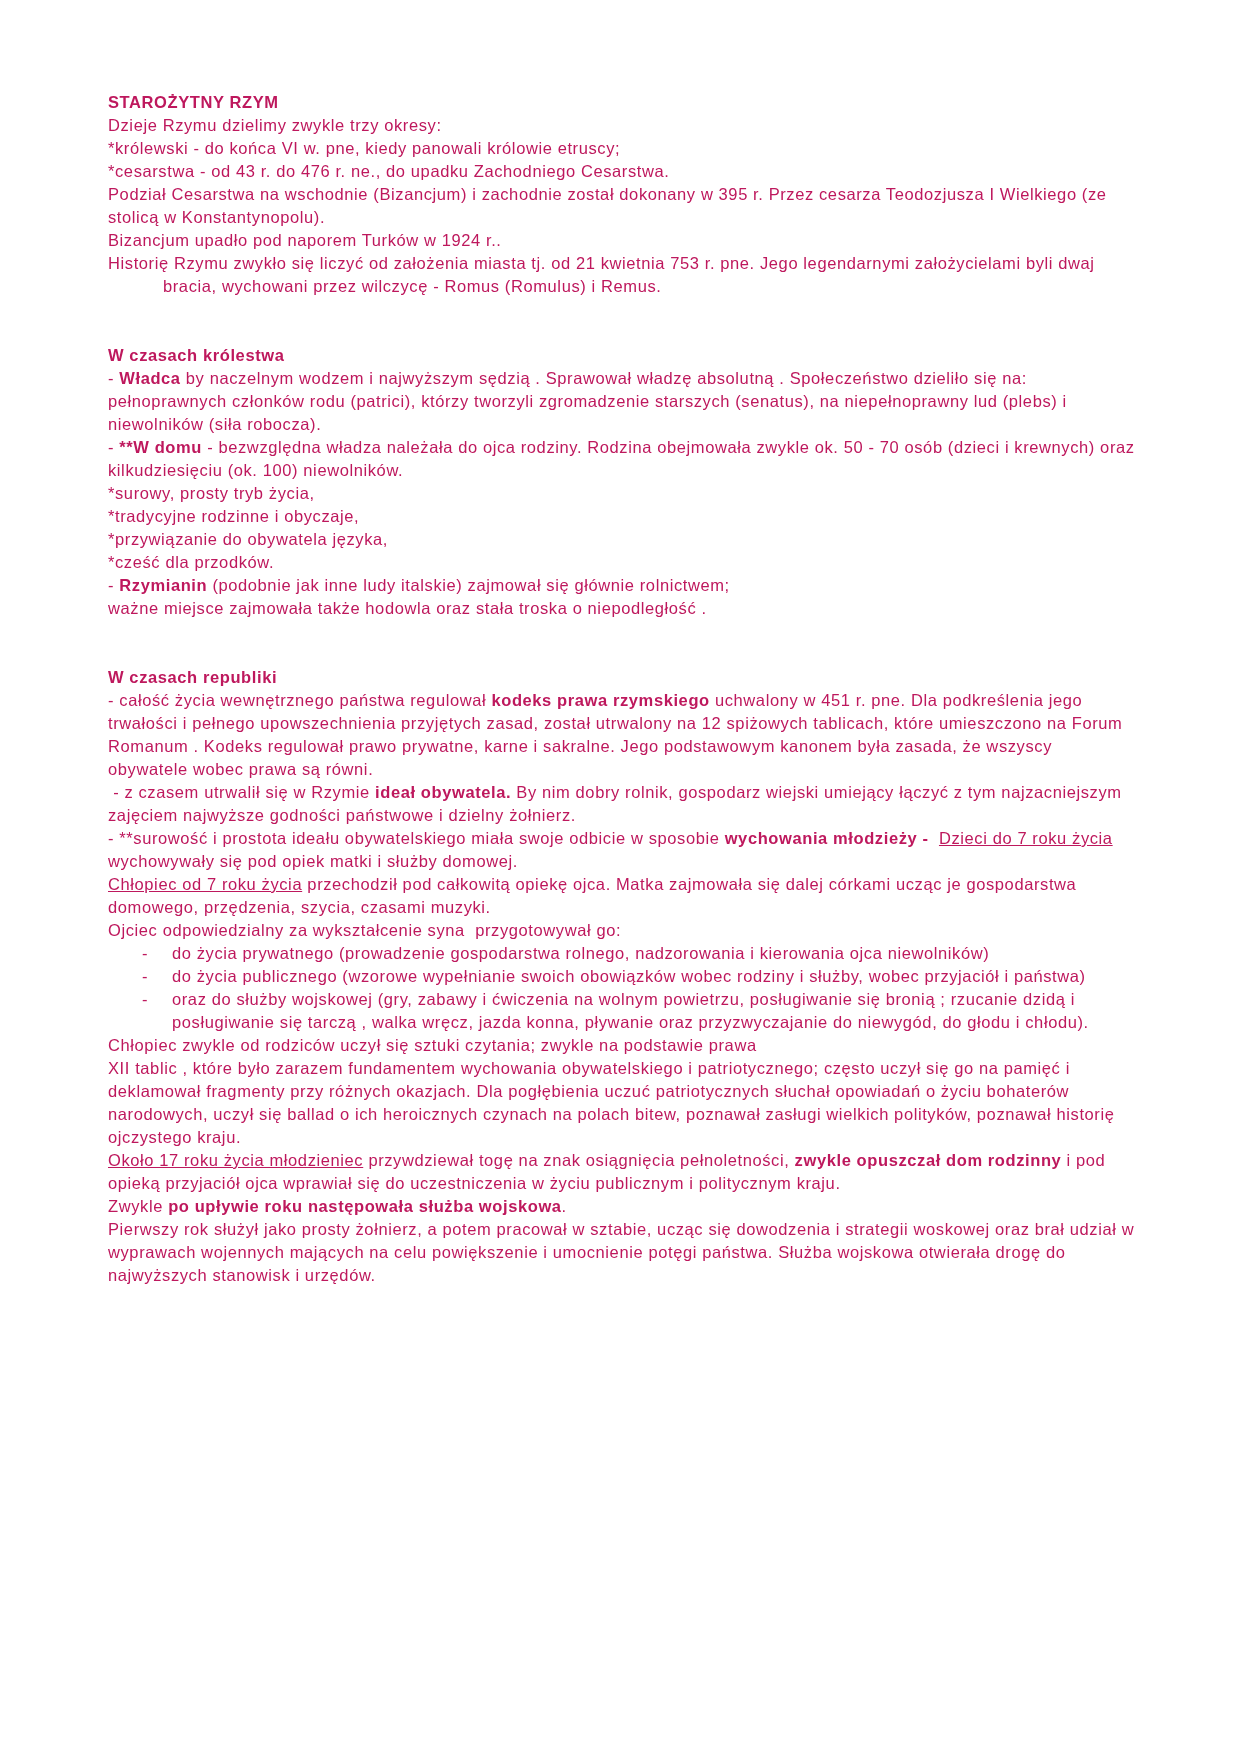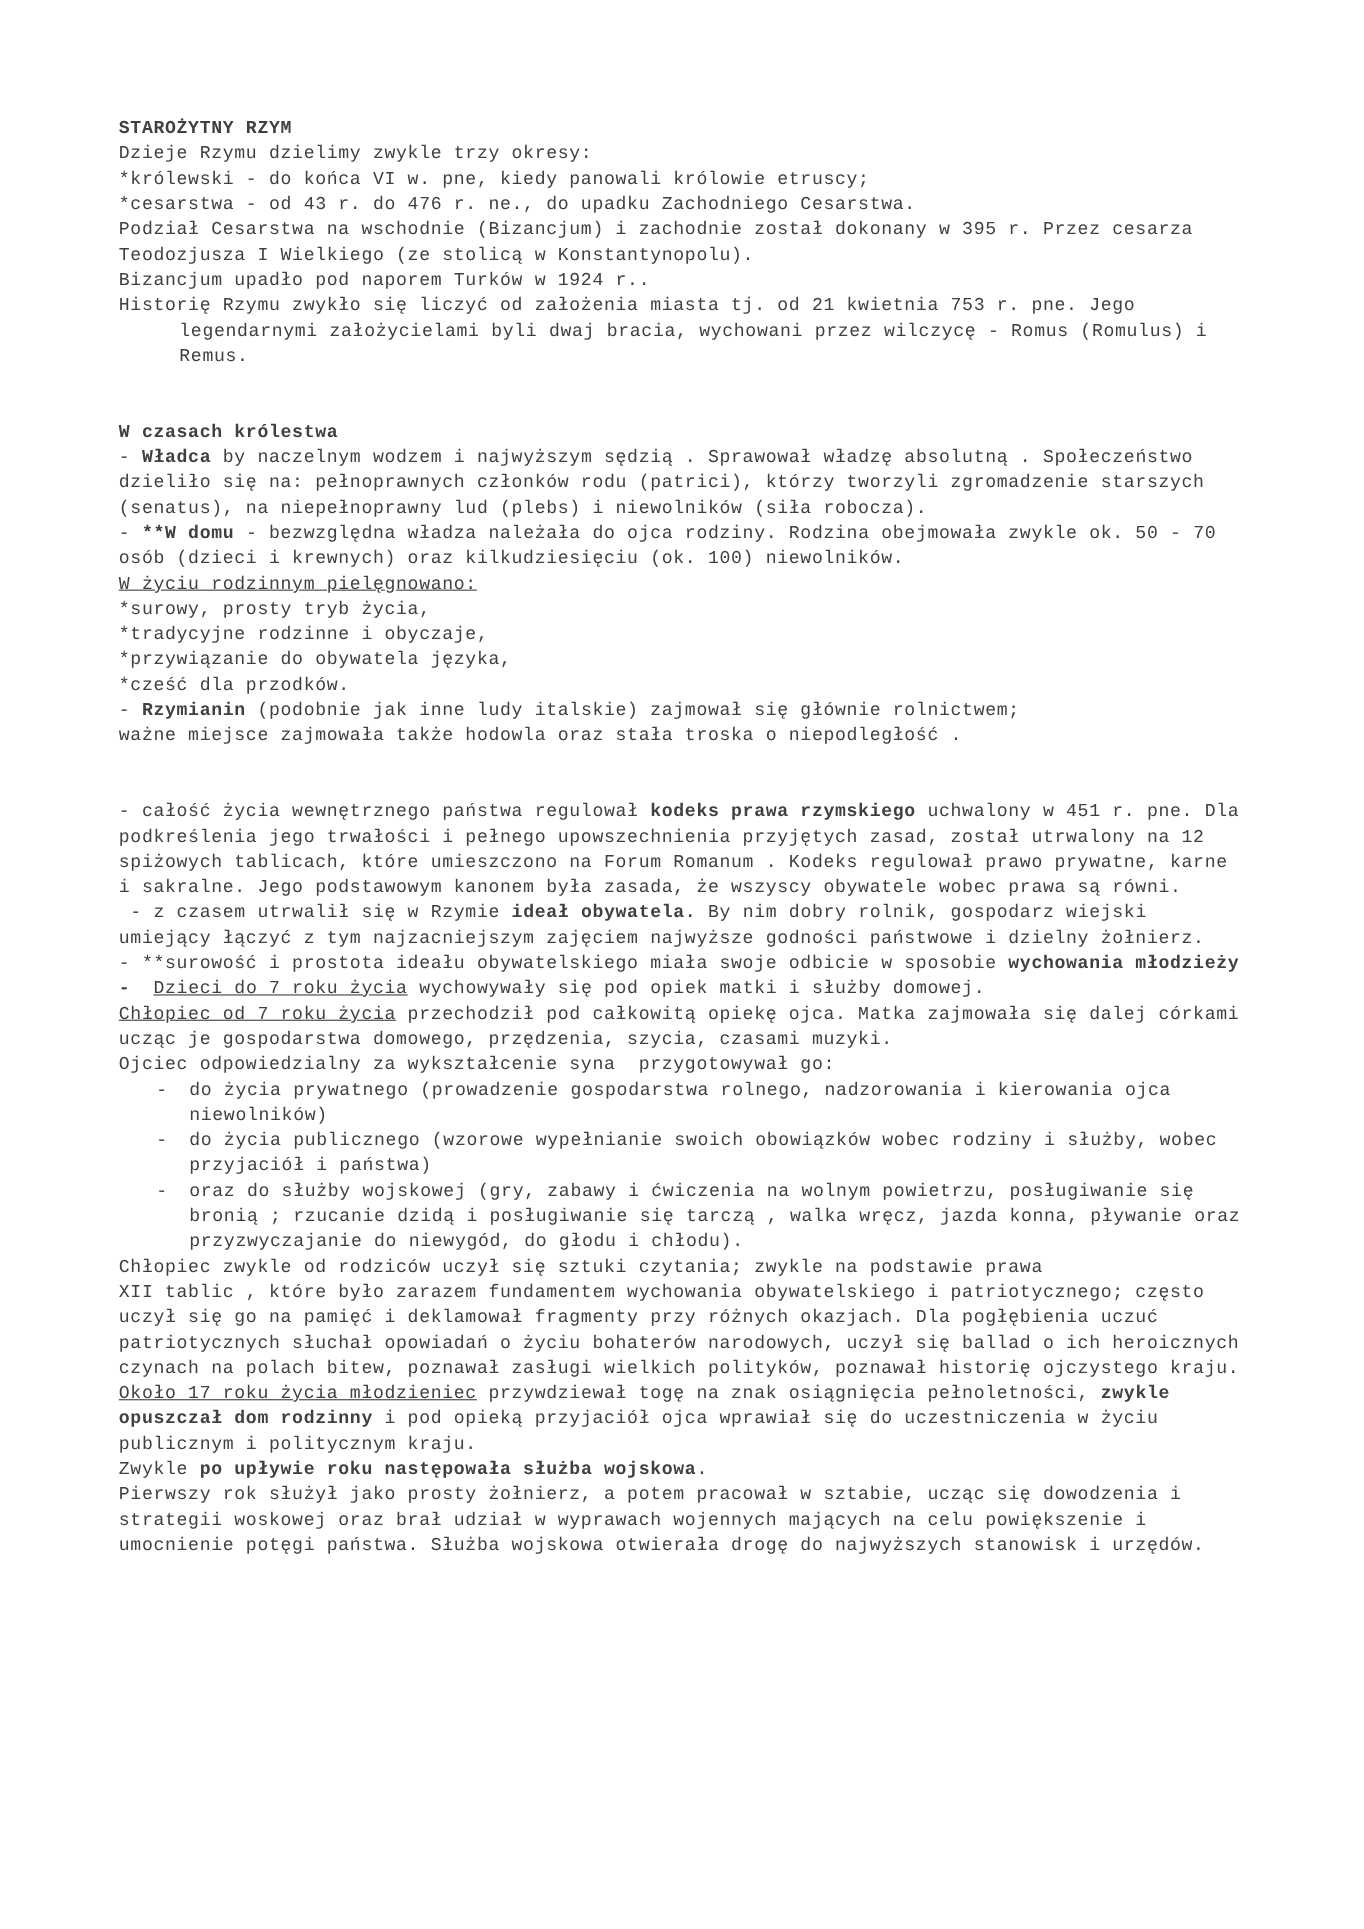--- a/index.html
+++ b/index.html
@@ -9,24 +9,24 @@
   }
   body {
     width: 1240px;
     height: 1754px;
     position: relative;
     overflow: hidden;
   }
   .doc {
     position: absolute;
     left: 108px;
-    top: 105px;
+    top: 91px;
     width: 1028px;
-    color: #404040;
-    font-family: Liberation Mono, monospace;
+    color: #be185d;
+    font-family: Liberation Sans, sans-serif;
     font-size: 16.5px;
     line-height: 23px;
     letter-spacing: 0.6px;
   }
   .blk {
     white-space: pre-wrap;
     margin: 0;
   }
   .blk.spacer { height: 23px; }
   .blk.hang {
@@ -54,29 +54,29 @@
     <div class="blk p"><span>*królewski - do końca VI w. pne, kiedy panowali królowie etruscy;</span></div>
     <div class="blk p"><span>*cesarstwa - od 43 r. do 476 r. ne., do upadku Zachodniego Cesarstwa.</span></div>
     <div class="blk p"><span>Podział Cesarstwa na wschodnie (Bizancjum) i zachodnie został dokonany w 395 r. Przez cesarza Teodozjusza I Wielkiego (ze stolicą w Konstantynopolu).</span></div>
     <div class="blk p"><span>Bizancjum upadło pod naporem Turków w 1924 r..</span></div>
     <div class="blk hang"><span>Historię Rzymu zwykło się liczyć od założenia miasta tj. od 21 kwietnia 753 r. pne. Jego legendarnymi założycielami byli dwaj bracia, wychowani przez wilczycę - Romus (Romulus) i Remus.</span></div>
     <div class="blk spacer"></div>
     <div class="blk spacer"></div>
     <div class="blk p"><span class="b">W czasach królestwa</span></div>
     <div class="blk p"><span>- </span><span class="b">Władca</span><span> by naczelnym wodzem i najwyższym sędzią . Sprawował władzę absolutną . Społeczeństwo dzieliło się na: pełnoprawnych członków rodu (patrici), którzy tworzyli zgromadzenie starszych (senatus), na niepełnoprawny lud (plebs) i niewolników (siła robocza).</span></div>
     <div class="blk p"><span>- </span><span class="b">**W domu</span><span> - bezwzględna władza należała do ojca rodziny. Rodzina obejmowała zwykle ok. 50 - 70 osób (dzieci i krewnych) oraz kilkudziesięciu (ok. 100) niewolników.</span></div>
-    <div class="blk p"><span class="u">W życiu rodzinnym pielęgnowano:</span></div>
     <div class="blk p"><span>*surowy, prosty tryb życia,</span></div>
     <div class="blk p"><span>*tradycyjne rodzinne i obyczaje,</span></div>
     <div class="blk p"><span>*przywiązanie do obywatela języka,</span></div>
     <div class="blk p"><span>*cześć dla przodków.</span></div>
     <div class="blk p"><span>- </span><span class="b">Rzymianin</span><span> (podobnie jak inne ludy italskie) zajmował się głównie rolnictwem;</span></div>
     <div class="blk p"><span>ważne miejsce zajmowała także hodowla oraz stała troska o niepodległość .</span></div>
     <div class="blk spacer"></div>
     <div class="blk spacer"></div>
+    <div class="blk p"><span class="b">W czasach republiki</span></div>
     <div class="blk p"><span>- całość życia wewnętrznego państwa regulował </span><span class="b">kodeks prawa rzymskiego</span><span> uchwalony w 451 r. pne. Dla podkreślenia jego trwałości i pełnego upowszechnienia przyjętych zasad, został utrwalony na 12 spiżowych tablicach, które umieszczono na Forum Romanum . Kodeks regulował prawo prywatne, karne i sakralne. Jego podstawowym kanonem była zasada, że wszyscy obywatele wobec prawa są równi.</span></div>
     <div class="blk p"><span> - z czasem utrwalił się w Rzymie </span><span class="b">ideał obywatela.</span><span> By nim dobry rolnik, gospodarz wiejski umiejący łączyć z tym najzacniejszym zajęciem najwyższe godności państwowe i dzielny żołnierz.</span></div>
     <div class="blk p"><span>- **surowość i prostota ideału obywatelskiego miała swoje odbicie w sposobie </span><span class="b">wychowania młodzieży - </span><span> </span><span class="u">Dzieci do 7 roku życia</span><span> wychowywały się pod opiek matki i służby domowej.</span></div>
     <div class="blk p"><span class="u">Chłopiec od 7 roku życia</span><span> przechodził pod całkowitą opiekę ojca. Matka zajmowała się dalej córkami ucząc je gospodarstwa domowego, przędzenia, szycia, czasami muzyki.</span></div>
     <div class="blk p"><span>Ojciec odpowiedzialny za wykształcenie syna  przygotowywał go:</span></div>
     <div class="blk li"><span class="marker">-</span><span>do życia prywatnego (prowadzenie gospodarstwa rolnego, nadzorowania i kierowania ojca niewolników)</span></div>
     <div class="blk li"><span class="marker">-</span><span>do życia publicznego (wzorowe wypełnianie swoich obowiązków wobec rodziny i służby, wobec przyjaciół i państwa)</span></div>
     <div class="blk li"><span class="marker">-</span><span>oraz do służby wojskowej (gry, zabawy i ćwiczenia na wolnym powietrzu, posługiwanie się bronią ; rzucanie dzidą i posługiwanie się tarczą , walka wręcz, jazda konna, pływanie oraz przyzwyczajanie do niewygód, do głodu i chłodu).</span></div>
     <div class="blk p"><span>Chłopiec zwykle od rodziców uczył się sztuki czytania; zwykle na podstawie prawa</span></div>
     <div class="blk p"><span>XII tablic , które było zarazem fundamentem wychowania obywatelskiego i patriotycznego; często uczył się go na pamięć i deklamował fragmenty przy różnych okazjach. Dla pogłębienia uczuć patriotycznych słuchał opowiadań o życiu bohaterów narodowych, uczył się ballad o ich heroicznych czynach na polach bitew, poznawał zasługi wielkich polityków, poznawał historię ojczystego kraju.</span></div>

